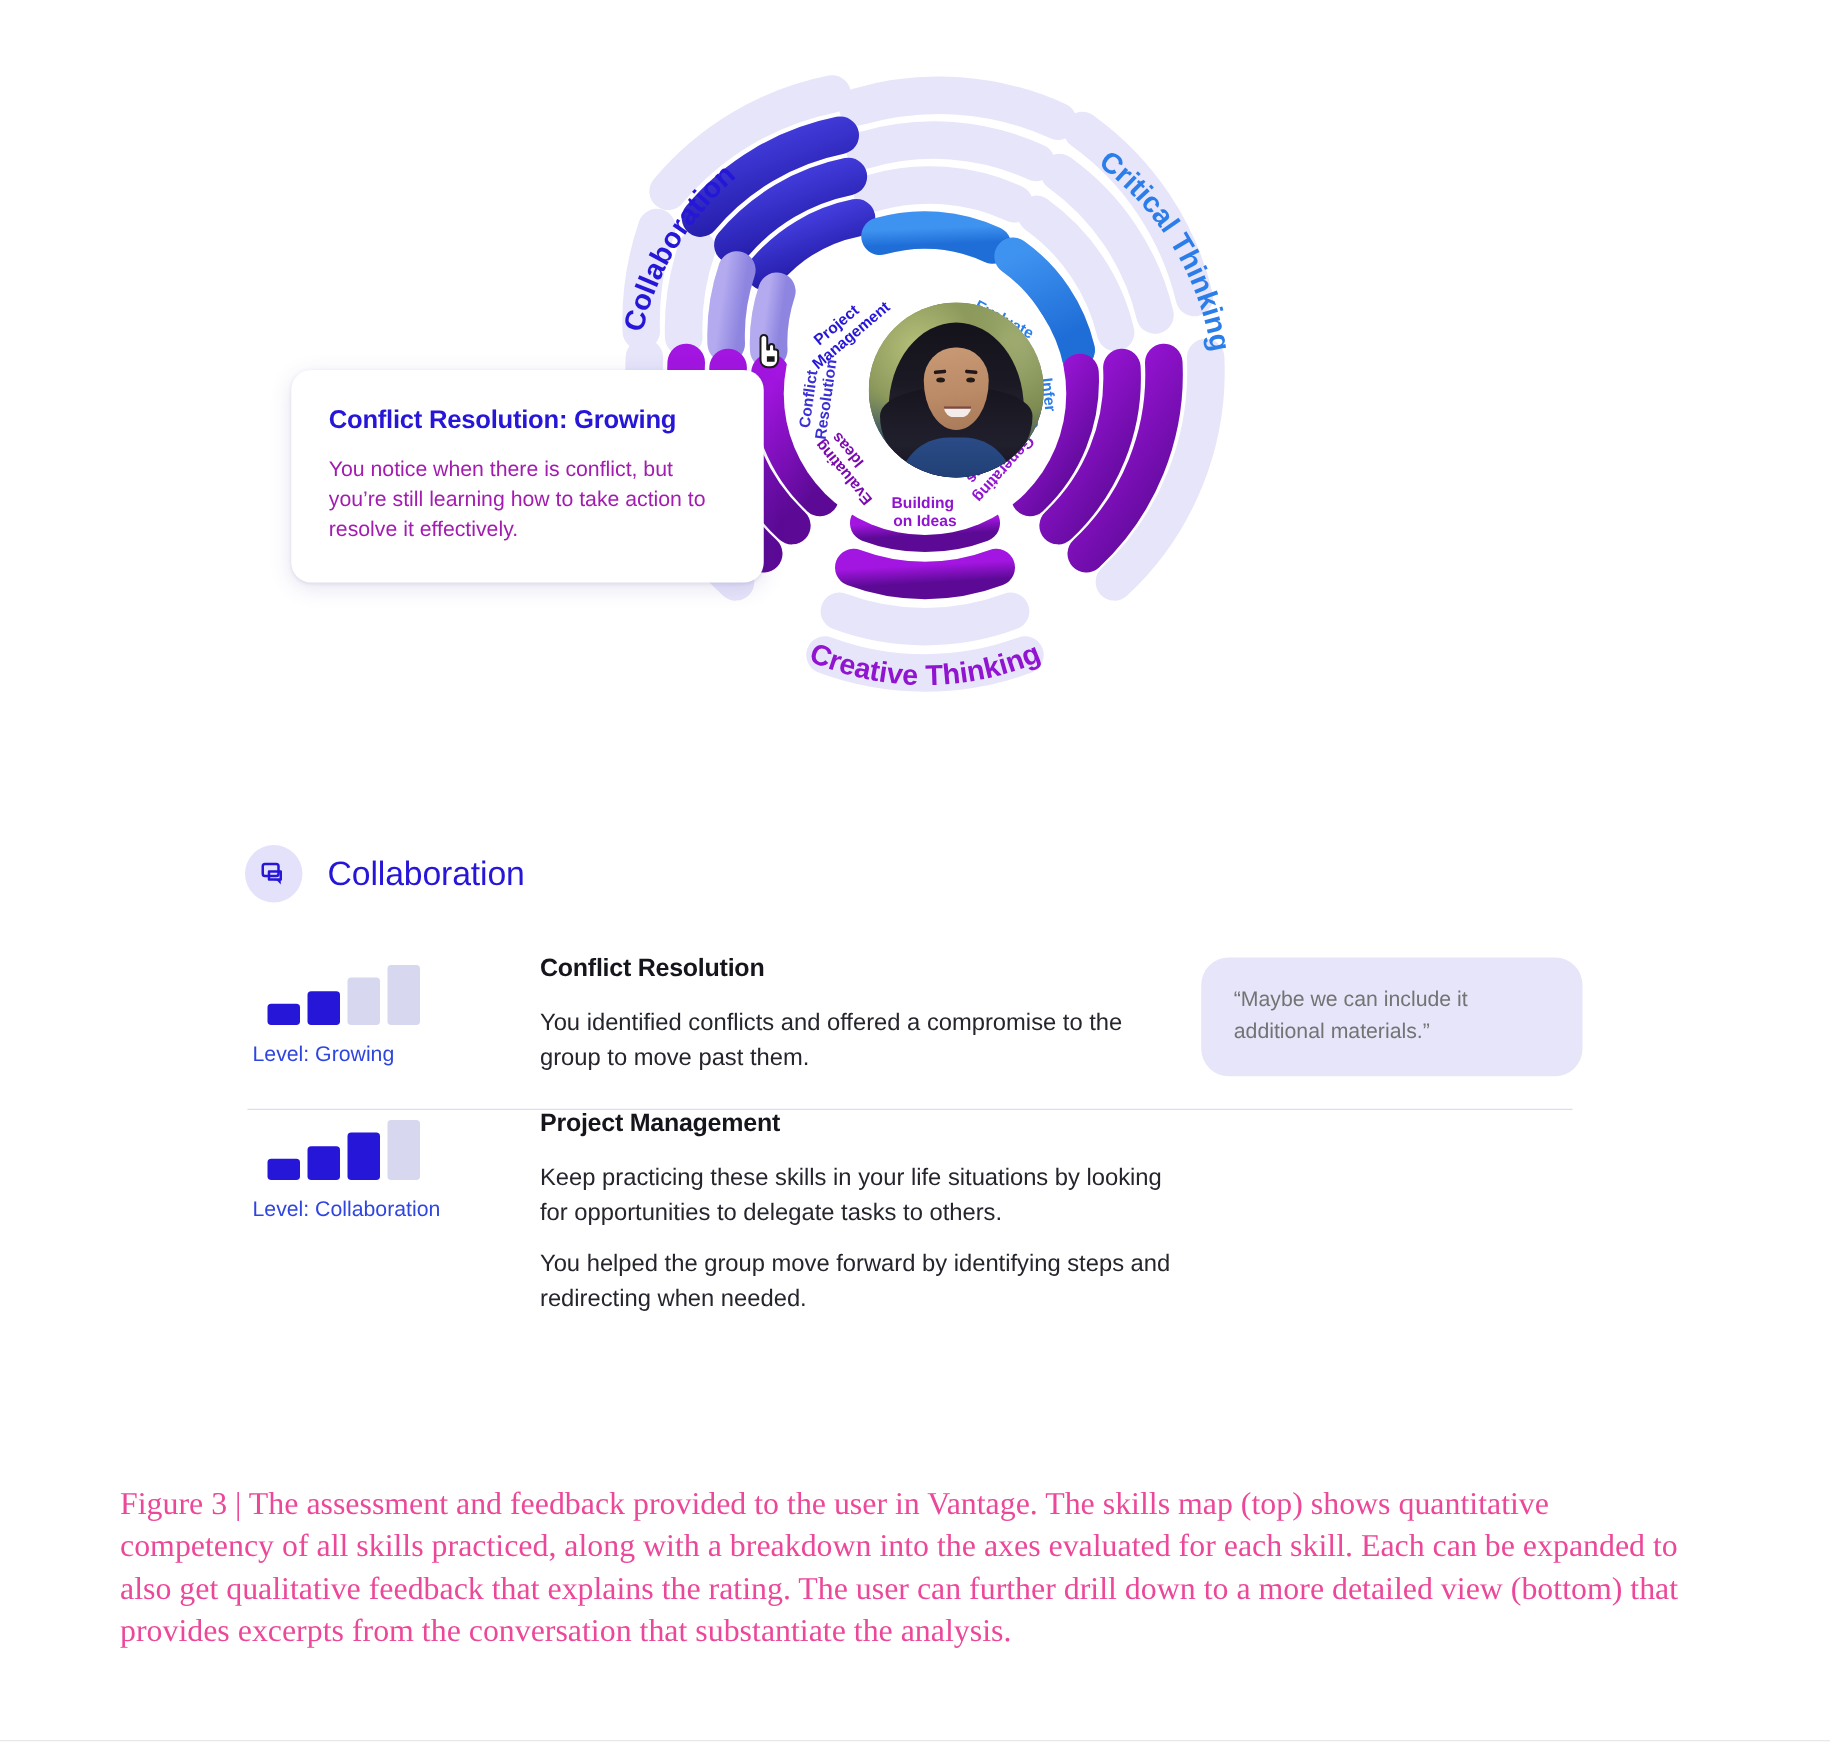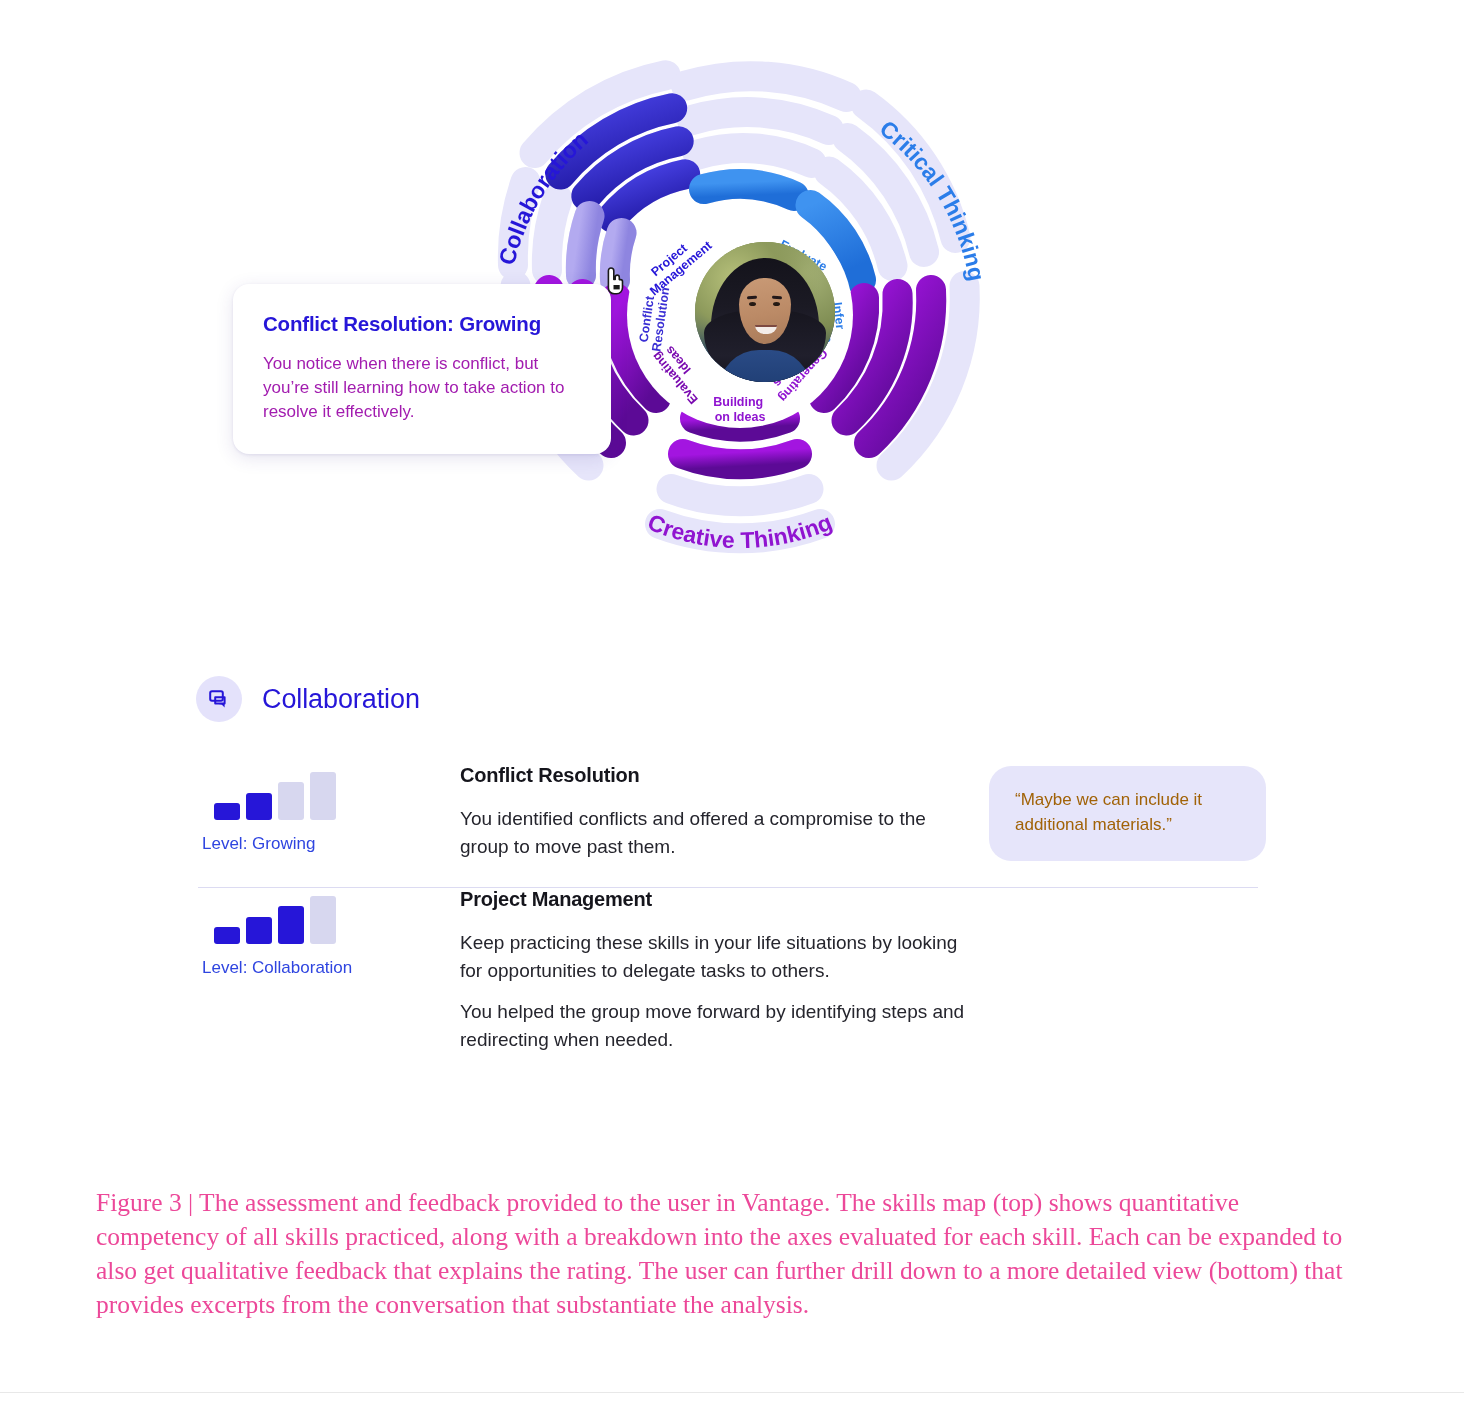--- a/index.html
+++ b/index.html
@@ -98,21 +98,21 @@
 
   
   .cursor {
     position: absolute; left: 602px; top: 266px;
     width: 26px; height: 30px; z-index: 40;
   }
 
   
   .tooltip-card {
     position: absolute;
-    left: 233px; top: 284px;
+    left: 233px; top: 296px;
     width: 378px;
     background: #ffffff;
     border-radius: 16px;
     box-shadow: 0 4px 18px rgba(60,50,140,0.13), 0 1px 3px rgba(60,50,140,0.10);
     padding: 28px 30px 30px 30px;
     z-index: 30;
   }
   .tooltip-title {
     color: #2616d8;
     font-size: 20.5px;
@@ -191,21 +191,20 @@
   .bar.h4 { height: 48px; }
   .level-label {
     color: #2f45e0;
     font-size: 17px;
     margin-left: 6px;
   }
 
   .body-col {
     flex: 0 0 505px;
     width: 505px;
-    margin-left: 28px;
   }
   .skill-name {
     color: #15151c;
     font-size: 20px;
     font-weight: 700;
     margin: 0 0 18px 0;
     letter-spacing: -0.2px;
   }
   .skill-para {
     color: #25252d;
@@ -217,21 +216,21 @@
 
   .quote-col {
     flex: 1 1 auto;
     padding-left: 24px;
     padding-top: 2px;
   }
   .quote-bubble {
     background: #e6e5fa;
     border-radius: 22px;
     padding: 22px 26px 24px 26px;
-    color: #a16207;
+    color: #737373;
     font-size: 17px;
     line-height: 1.45;
     max-width: 310px;
     display: inline-block;
   }
 
   
   .caption {
     position: absolute;
     left: 96px; top: 1186px;

